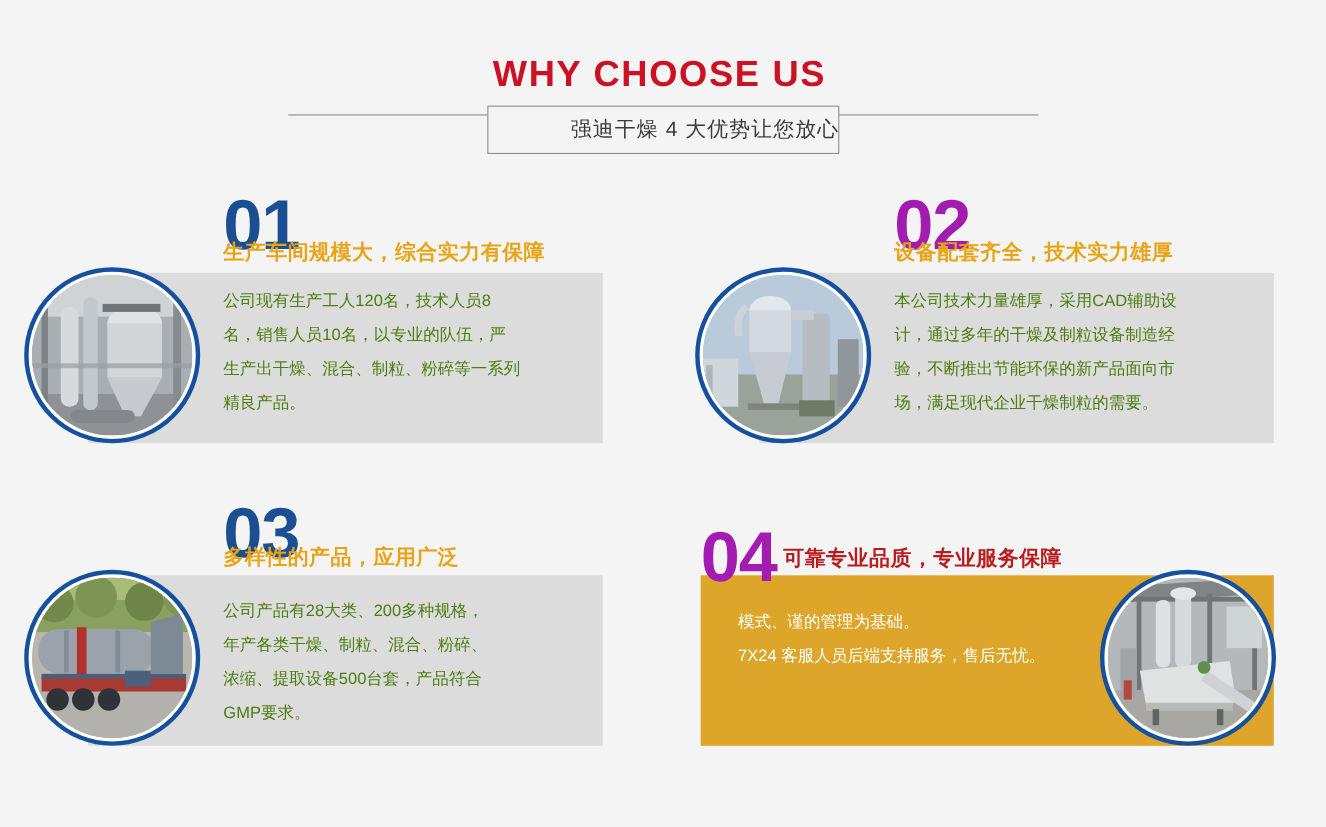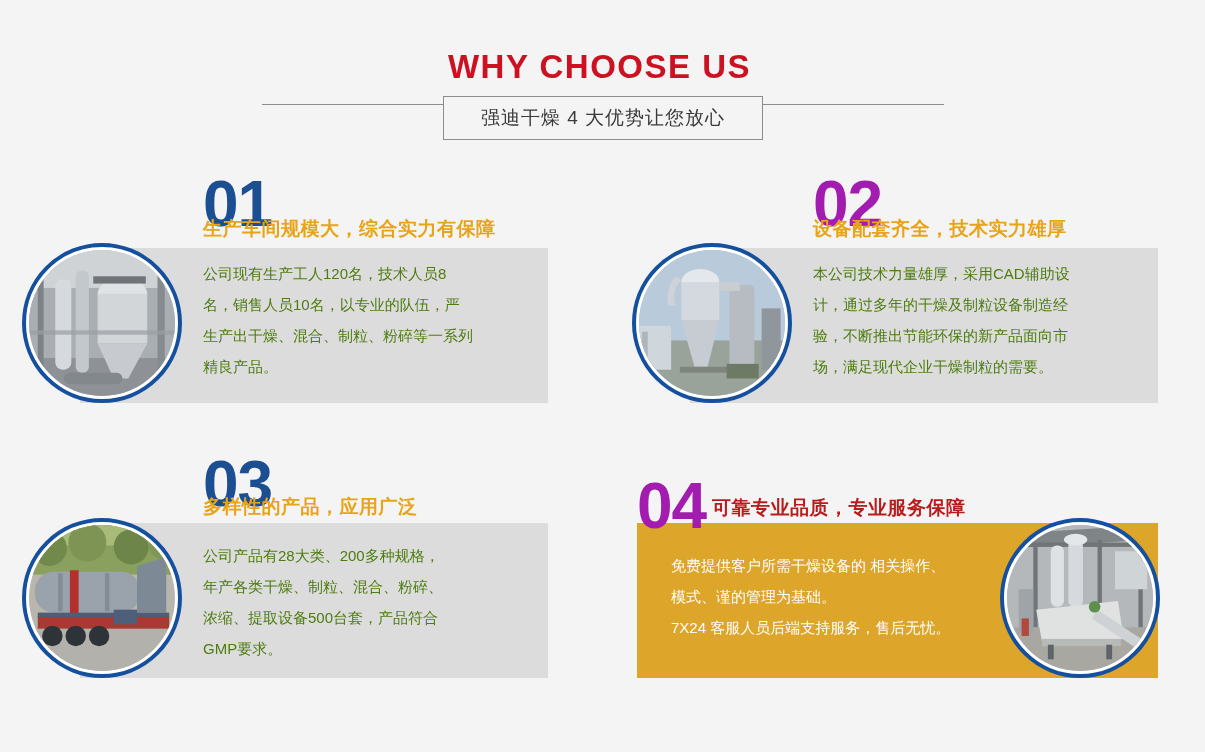--- a/index.html
+++ b/index.html
@@ -48,21 +48,21 @@
     position: absolute;
     left: 443px;
     top: 96px;
     width: 320px;
     height: 44px;
     box-sizing: border-box;
     border-top: 1px solid #8c8c8c;
     border-bottom: 1px solid #8c8c8c;
     display: flex;
     align-items: center;
-    justify-content: center;
+    justify-content: flex-end;
   }
   .subtitle-box::before,
   .subtitle-box::after {
     content: "";
     position: absolute;
     top: 0;
     width: 0;
     height: 100%;
     border-left: 1px solid #8c8c8c;
   }
@@ -266,21 +266,20 @@
   </div>
 </div>
 
 <div class="card">
   <div class="panel-orange" style="left:637px; top:523px; width:521px; height:155px;"></div>
 
   <div class="card-num num-gray" style="left:637px; top:474px;">04</div>
   <div class="card-head head-gray" style="left:712px; top:495px;">可靠专业品质，专业服务保障</div>
 
   <div class="body-text-white" style="left:671px; top:550px;">
-    <div>免费提供客户所需干燥设备的 相关操作、</div>
     <div>模式、谨的管理为基础。</div>
     <div>7X24 客服人员后端支持服务，售后无忧。</div>
   </div>
 
   <div class="photo" style="left:1000px; top:518px;">
     <div class="photo-inner">
       <svg viewBox="0 0 100 100" preserveAspectRatio="xMidYMid slice">
         <rect width="100" height="100" fill="#c2c3c1"></rect>
         <rect width="100" height="70" fill="#b5b8ba"></rect>
         <rect y="70" width="100" height="30" fill="#a9a7a2"></rect>

